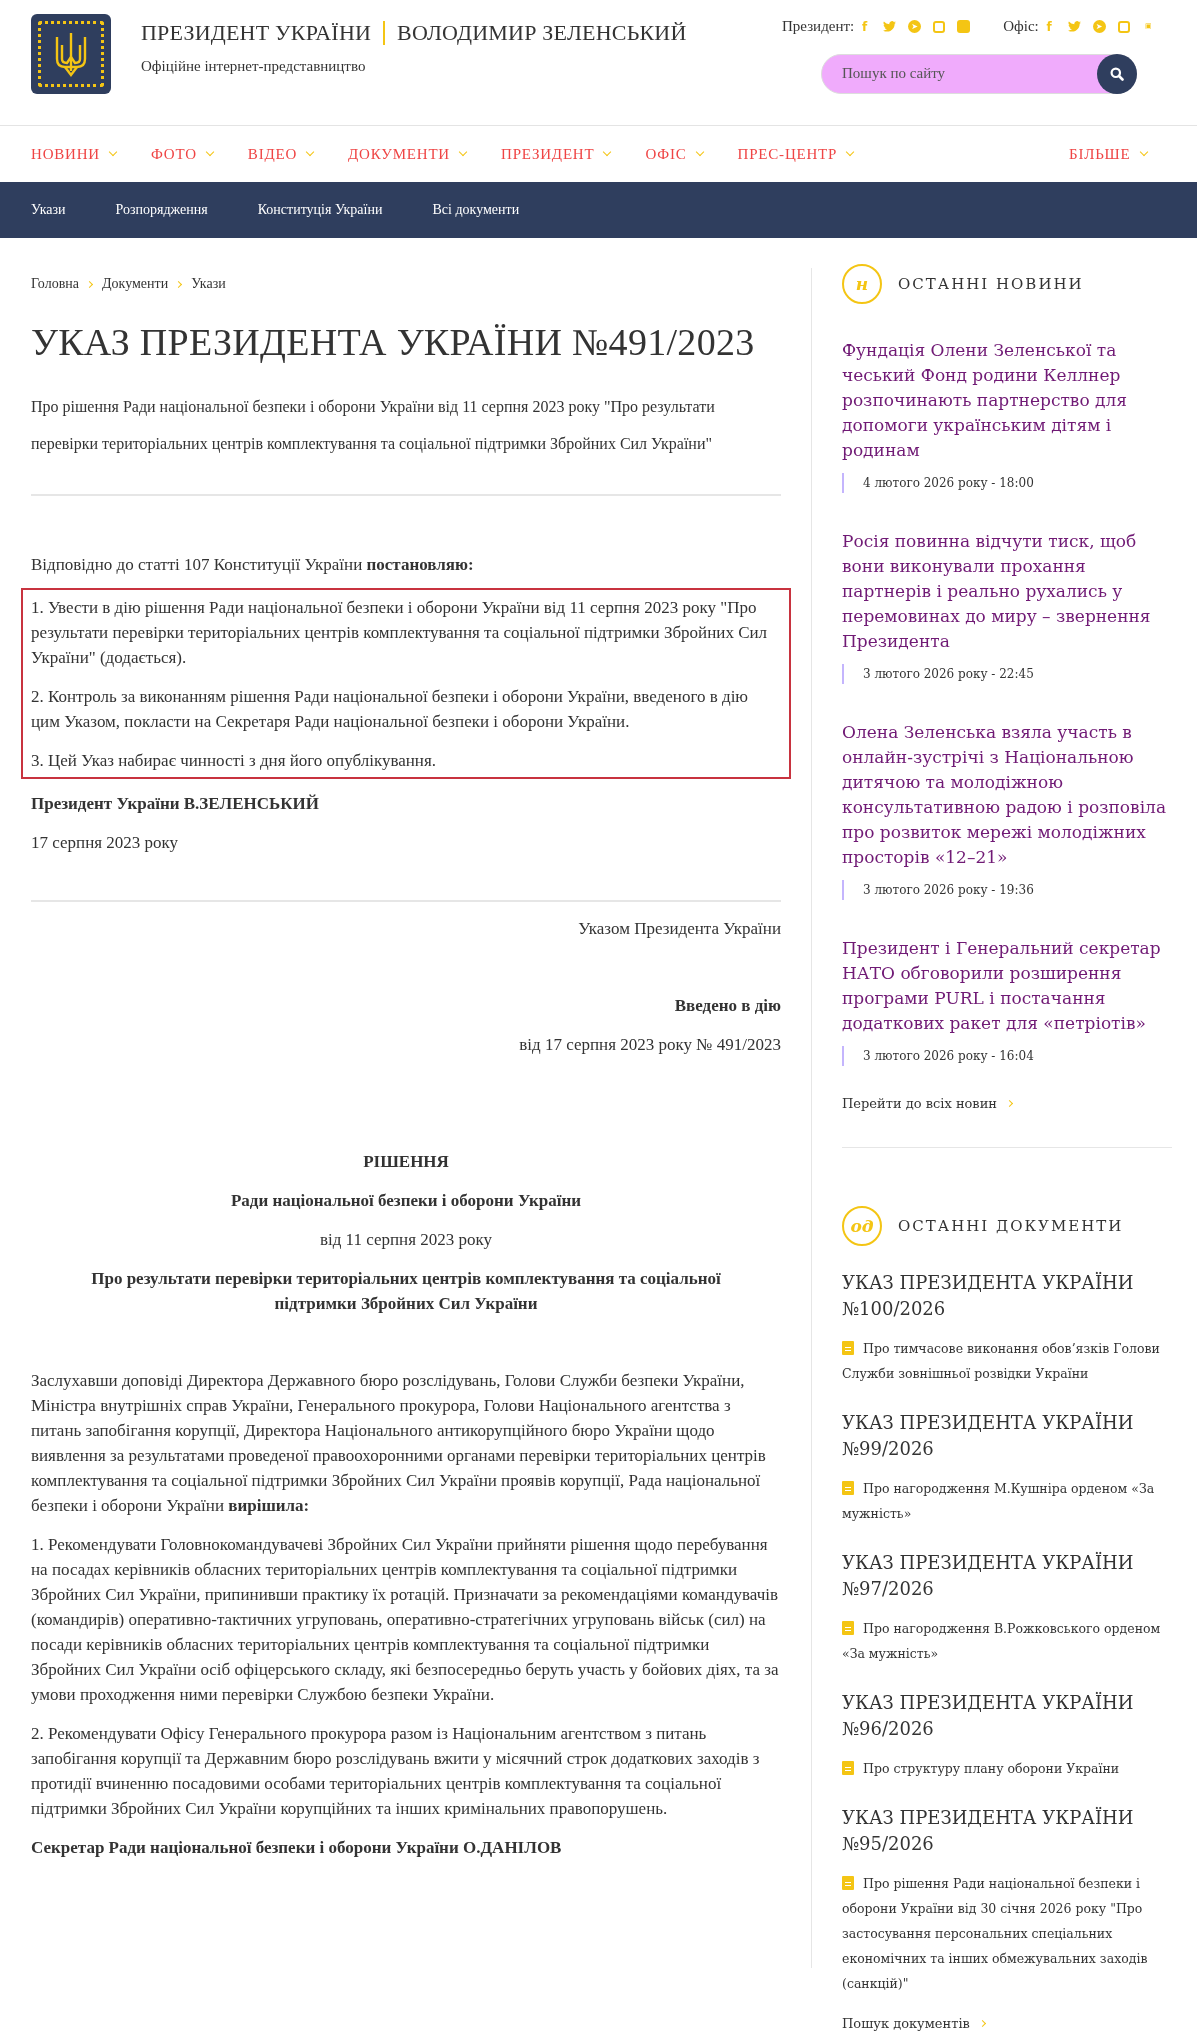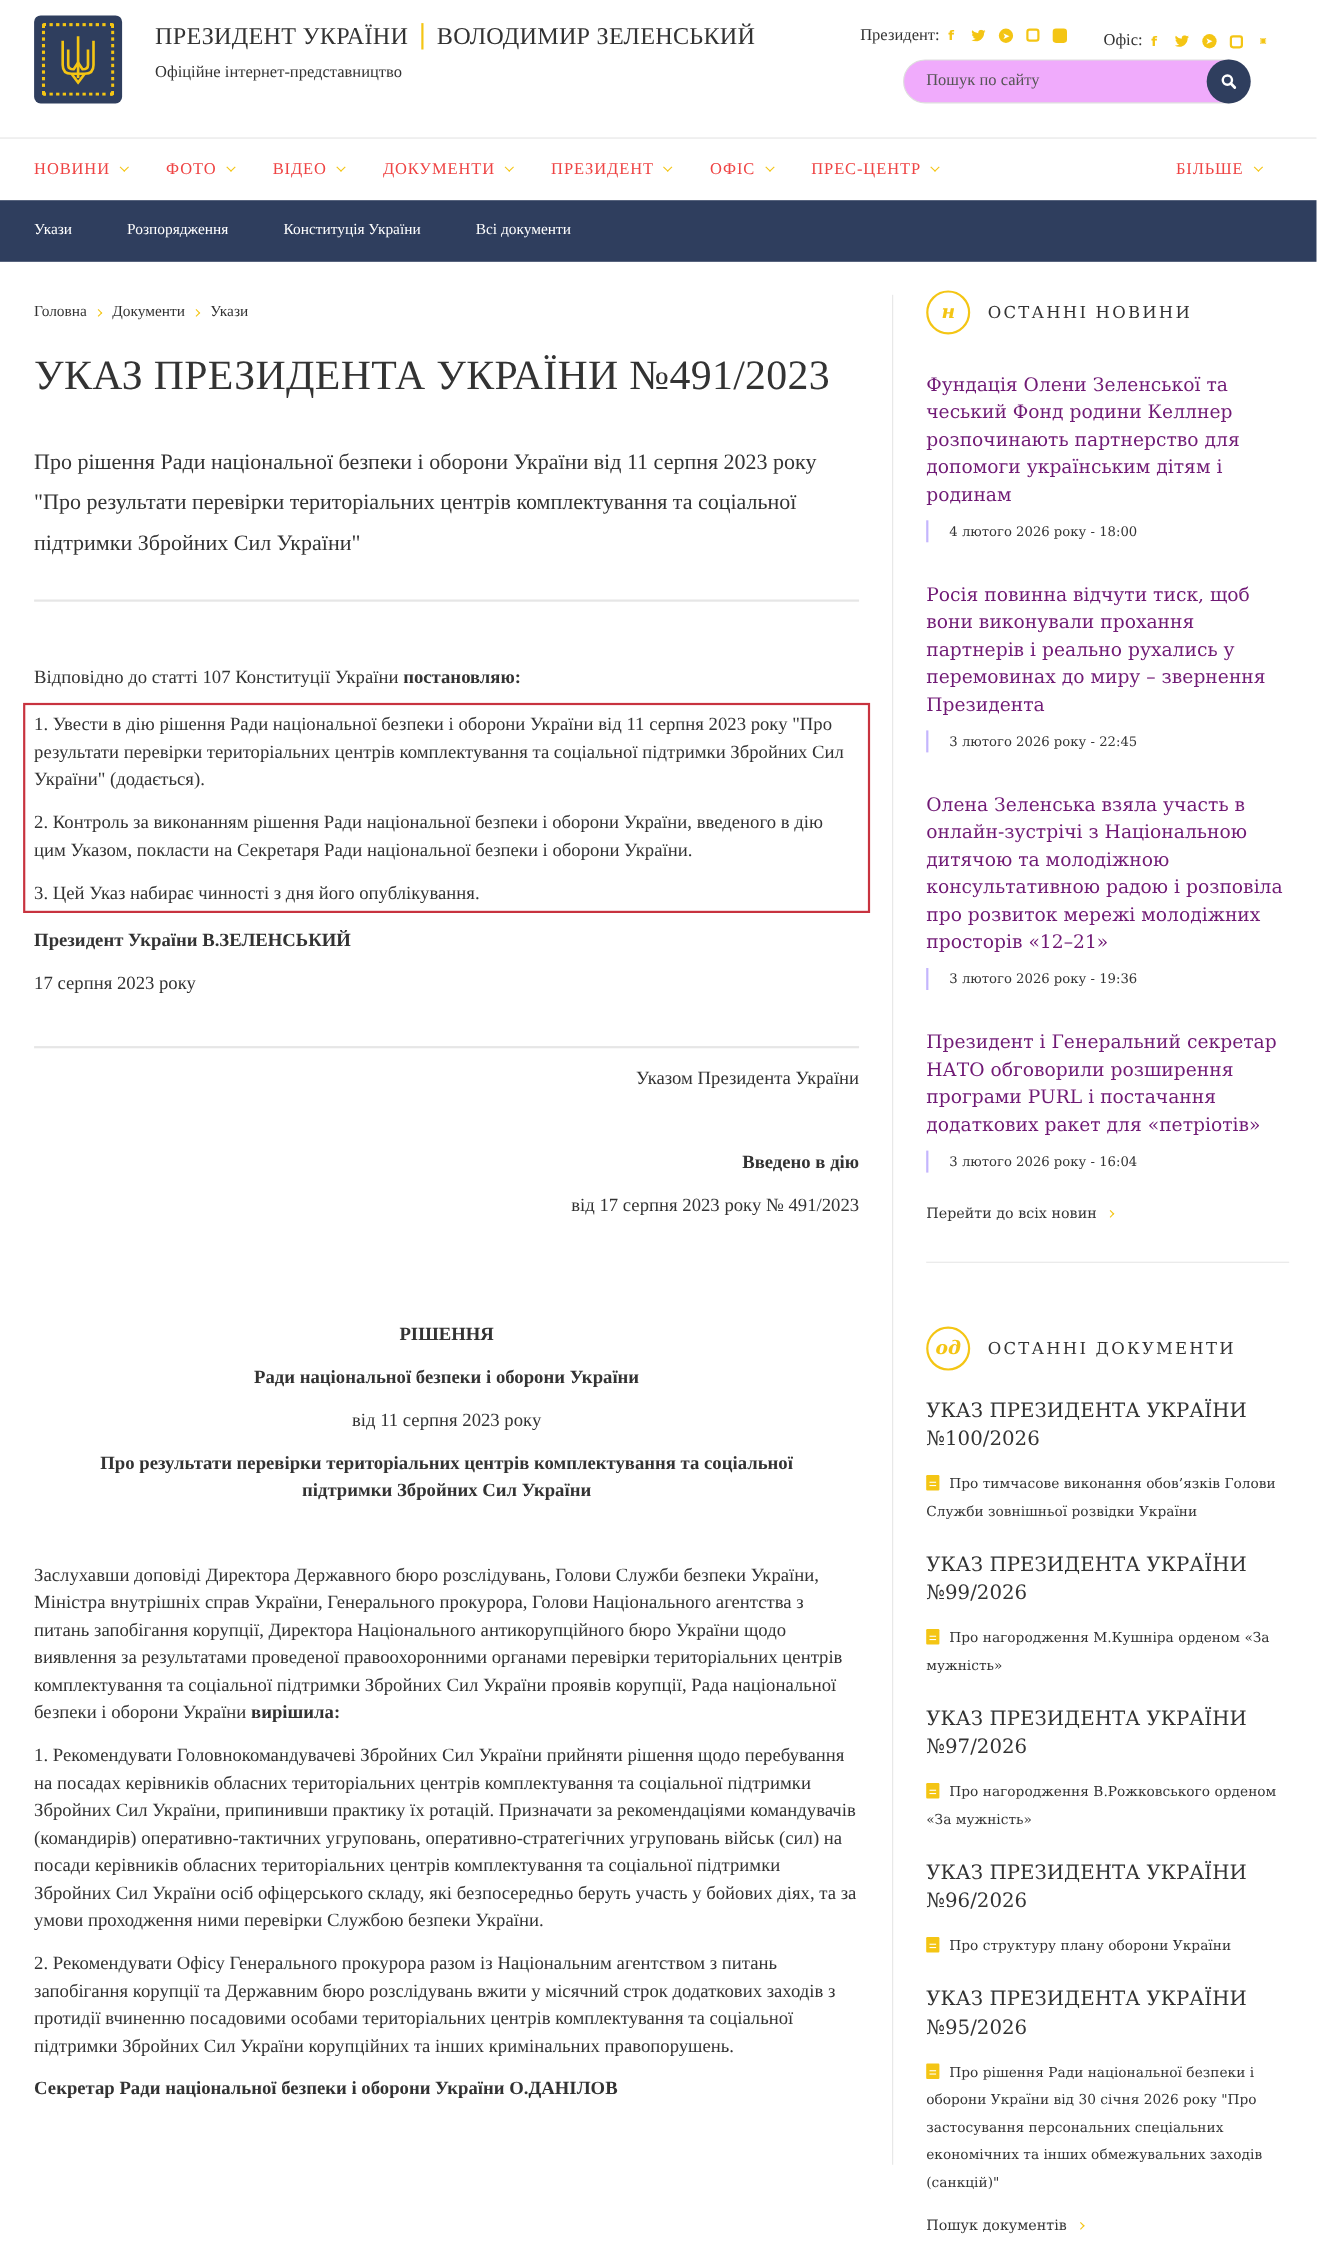--- a/index.html
+++ b/index.html
@@ -8,21 +8,21 @@
 
   
   .header { position: relative; height: 125px; }
   .logo { position: absolute; left: 31px; top: 14px; width: 80px; height: 80px; background: #2f3e5e; border-radius: 6px; display: flex; align-items: center; justify-content: center; }
   .logo-frame { position: absolute; left: 7px; top: 7px; right: 7px; bottom: 7px; border: 3px dotted #f4c514; border-radius: 3px; }
   .site-title { position: absolute; left: 141px; top: 20px; font-family: "Liberation Serif", serif; font-size: 22px; color: #333; letter-spacing: 0.2px; display: flex; align-items: center; }
   .site-title .sep { display: inline-block; width: 2px; height: 24px; background: #f4c514; margin: 0 12px; }
   .site-sub { position: absolute; left: 141px; top: 58px; font-family: "Liberation Serif", serif; font-size: 15px; color: #333; }
   .social { position: absolute; top: 18px; left: 782px; display: flex; align-items: center; font-family: "Liberation Serif", serif; font-size: 15px; color: #333; }
   .social .grp { display: flex; align-items: center; }
-  .social .grp + .grp { margin-left: 33px; margin-top: 11px; }
+  .social .grp + .grp { margin-left: 33px; }
   .social .ico { display: inline-flex; width: 13px; height: 13px; margin-left: 12px; align-items: center; justify-content: center; color: #f4c514; font-size: 12px; font-weight: bold; font-family: "DejaVu Sans", sans-serif; }
   .social .ico:first-of-type { margin-left: 4px; }
   .ico.circle { background: #f4c514; color: #fff; border-radius: 50%; font-size: 8px; }
   .ico.square { border: 2px solid #f4c514; border-radius: 3px; width: 12px; height: 12px; }
   .ico.flickr { background: #f4c514; border-radius: 3px; }
   .search { position: absolute; left: 821px; top: 54px; width: 316px; height: 40px; border: 1px solid #ddd; border-radius: 20px; background: #f0abfc; }
   .search input { border: none; outline: none; background: transparent; position: absolute; left: 20px; top: 10px; width: 250px; font-family: "Liberation Serif", serif; font-size: 15px; color: #555; }
   .search input::placeholder { color: #555; }
   .search-btn { position: absolute; right: -1px; top: -1px; width: 40px; height: 40px; border-radius: 50%; background: #2f3e5e; display: flex; align-items: center; justify-content: center; }
 
@@ -36,21 +36,21 @@
 
   
   .page { position: relative; }
   .content { position: absolute; left: 31px; top: 0; width: 750px; }
   .vdivider { position: absolute; left: 811px; top: 30px; width: 1px; height: 1700px; background: #e6e6e6; }
   .sidebar { position: absolute; left: 842px; top: 0; width: 330px; }
 
   .breadcrumb { margin-top: 38px; font-family: "Liberation Serif", serif; font-size: 14px; color: #333; display: flex; align-items: center; }
   .breadcrumb .arr { width: 5px; height: 5px; border-right: 1.3px solid #f4c514; border-top: 1.3px solid #f4c514; transform: rotate(45deg); margin: 0 10px 0 8px; }
   h1.title { margin-top: 28px; font-family: "Liberation Serif", serif; font-weight: normal; font-size: 38px; color: #333; letter-spacing: 0.3px; }
-  .subtitle { margin-top: 38px; font-family: "Liberation Serif", serif; font-size: 20px; line-height: 37px; color: #333; }
+  .subtitle { margin-top: 24px; font-family: "Liberation Serif", serif; font-size: 16px; line-height: 37px; color: #333; }
   .hr { height: 2px; background: #e6e6e6; margin-top: 32px; }
   .body { font-family: "Liberation Serif", serif; font-size: 17px; color: #333; line-height: 25px; }
   .intro { margin-top: 56px; }
   .highlight { border: 2px solid #c8333f; margin: 11px -10px 0 -10px; padding: 5px 8px 4px 8px; }
   .highlight p + p { margin-top: 14px; }
   .sig { margin-top: 12px; font-weight: bold; }
   .date { margin-top: 14px; }
   .hr2 { height: 2px; background: #e6e6e6; margin-top: 45px; }
   .right { text-align: right; }
   .enact-1 { margin-top: 52px; font-weight: bold; }

